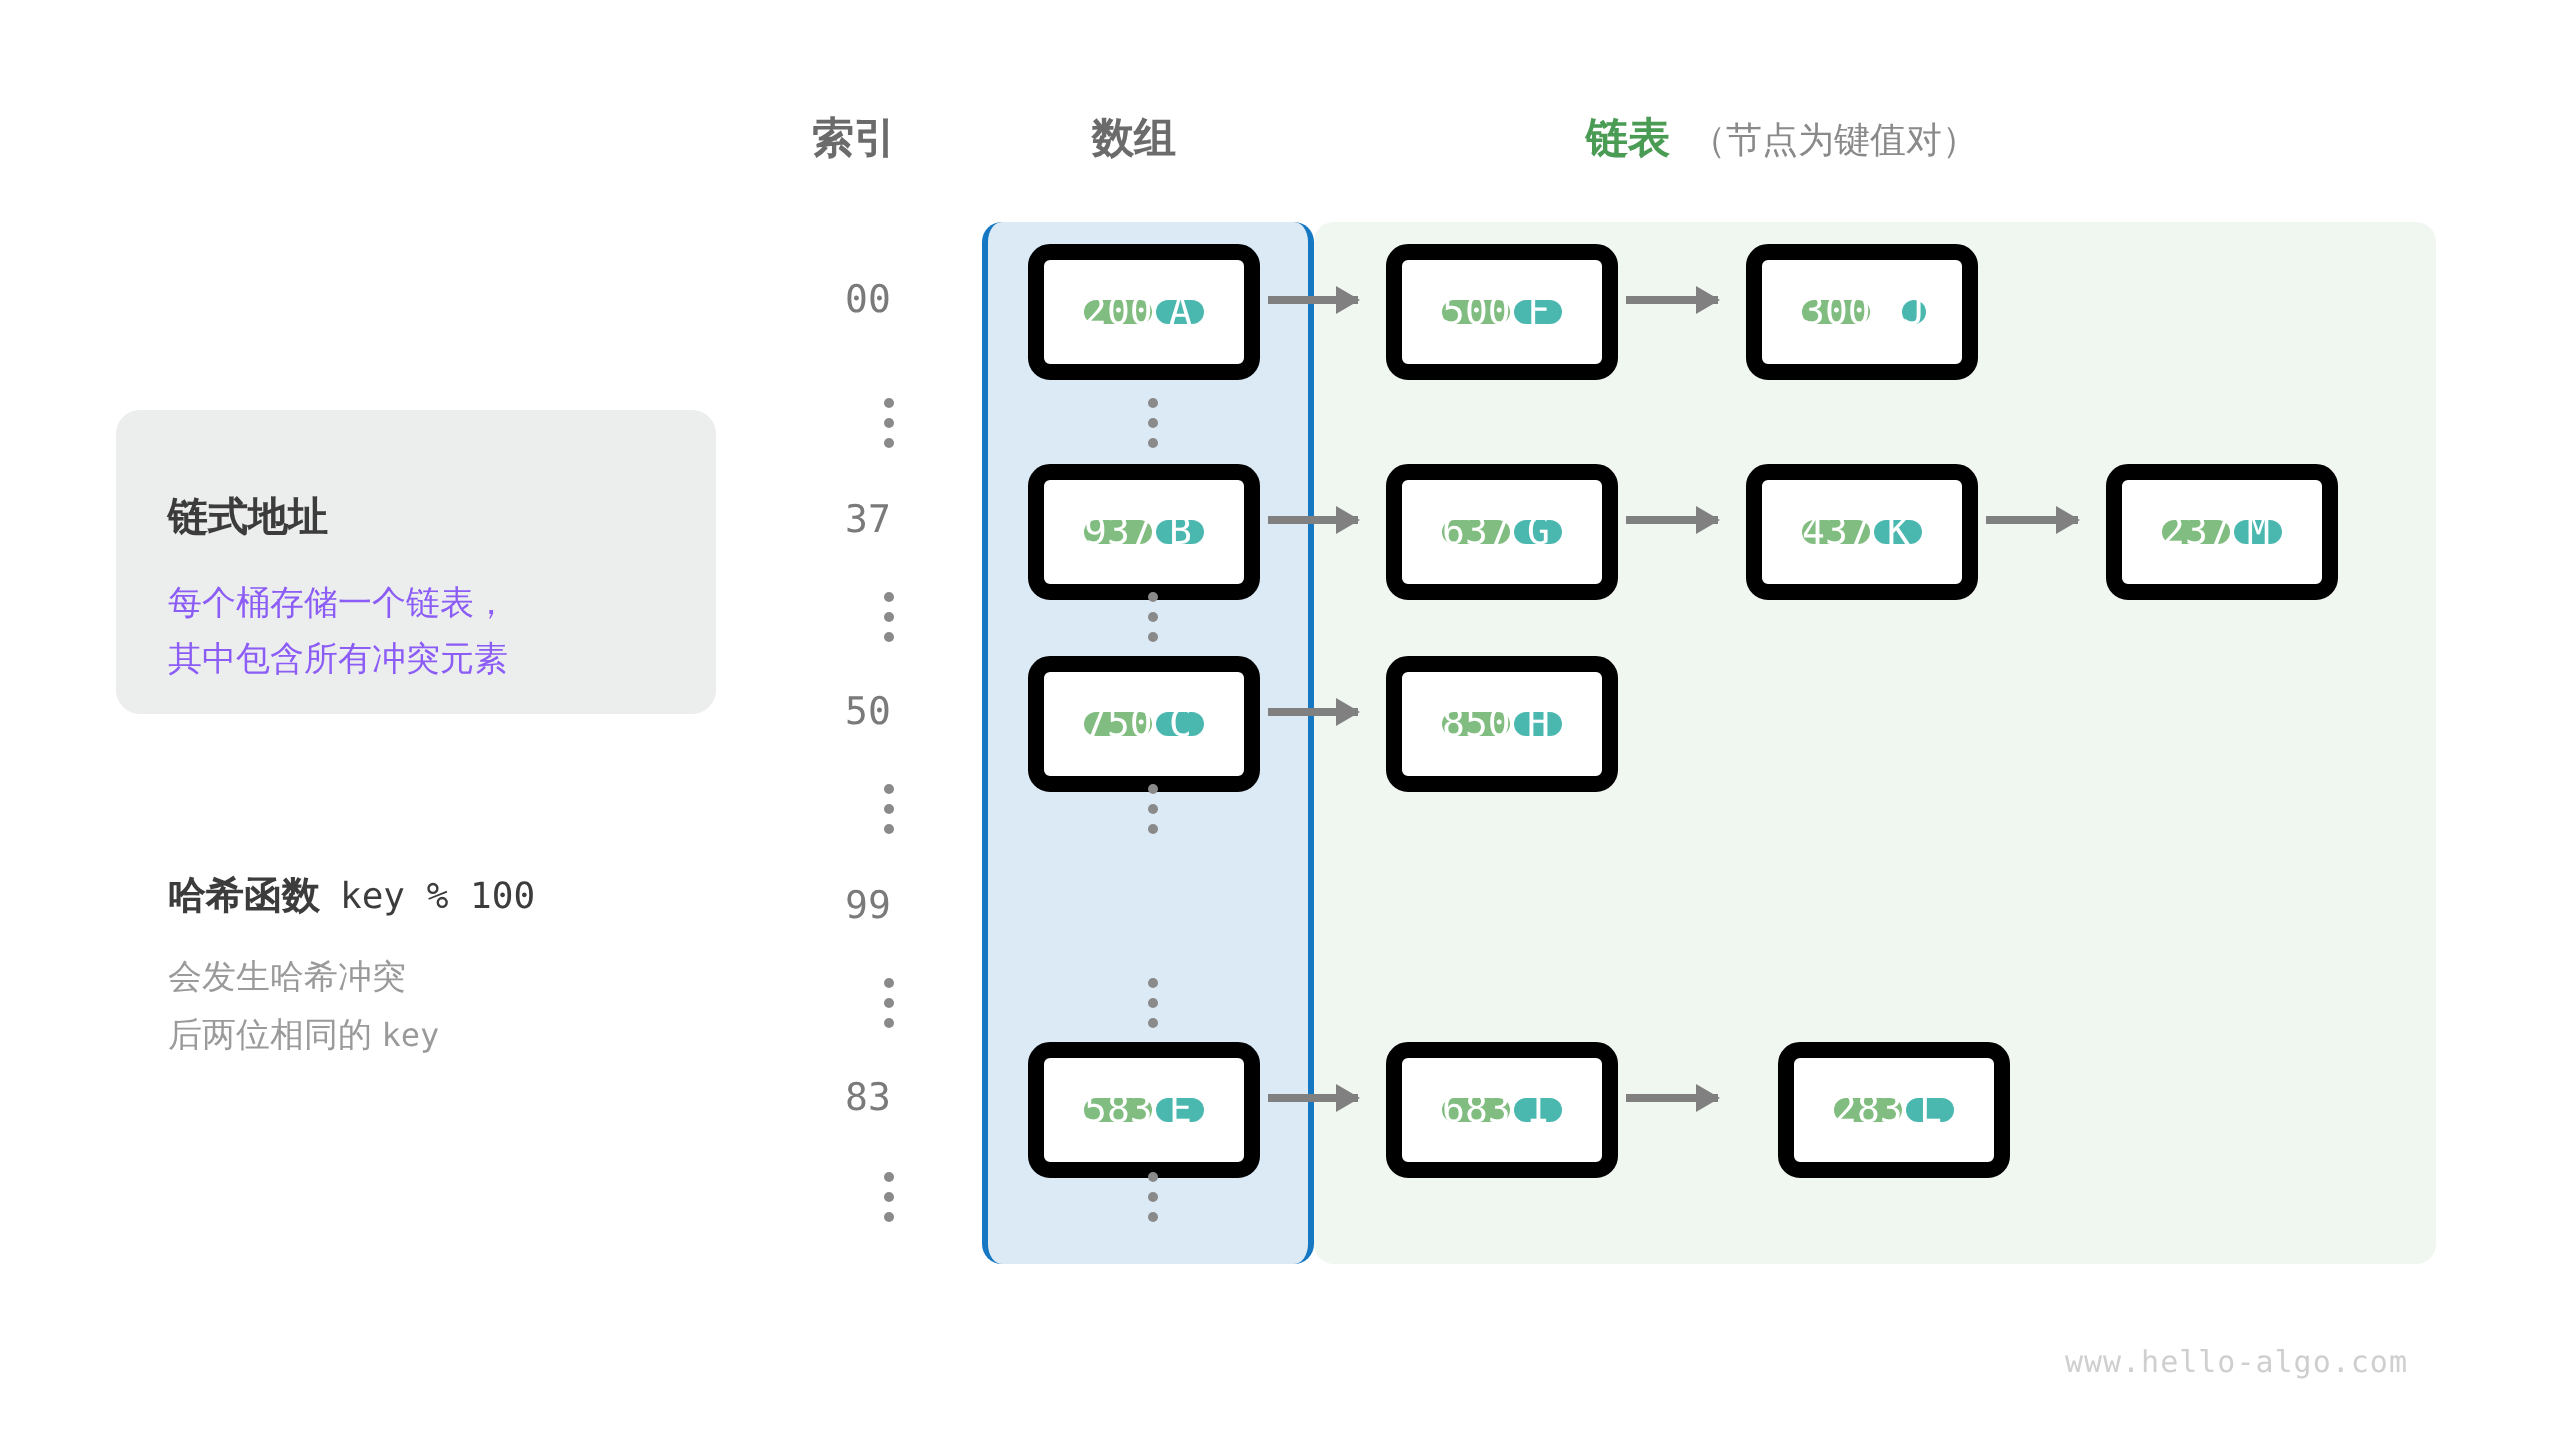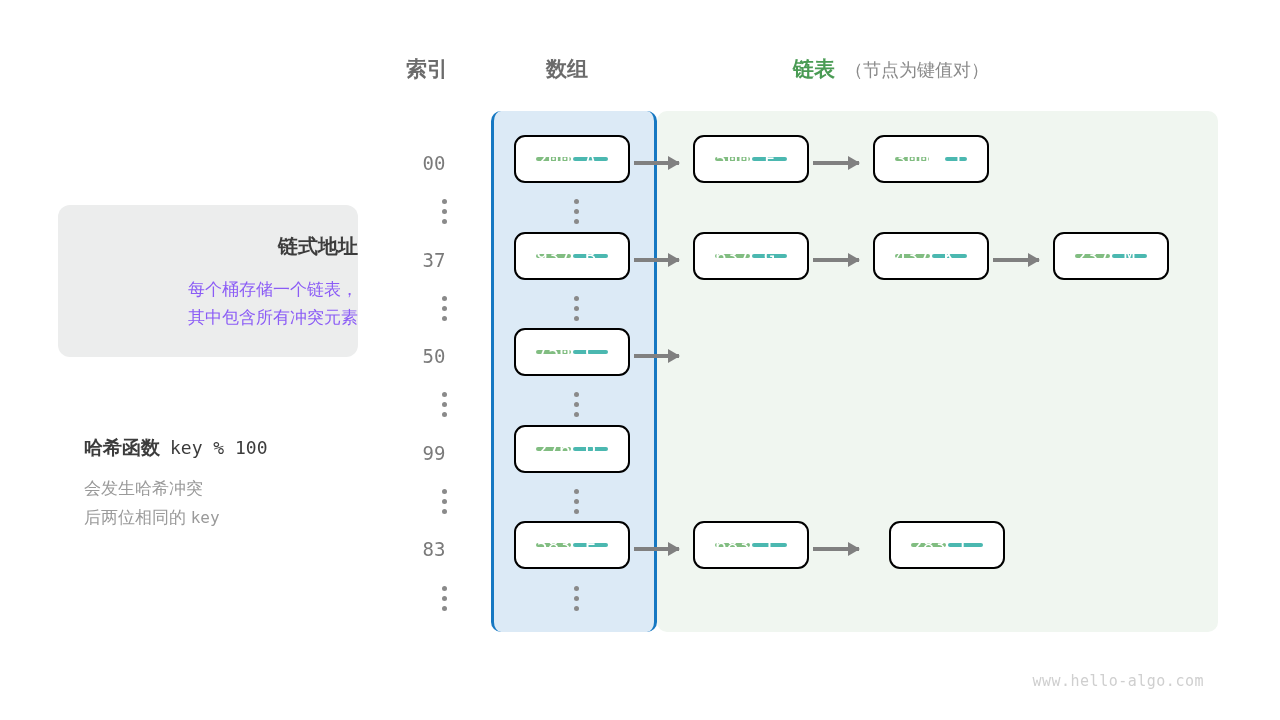--- a/index.html
+++ b/index.html
@@ -36,22 +36,21 @@
   
   #info-card {
     position: absolute;
     left: 58px;
     top: 205px;
     width: 300px;
     height: 152px;
     background: #eceded;
     border-radius: 12px;
     box-sizing: border-box;
-    padding: 28px 0 0 26px;
-    text-align: right;
+    padding: 40px 0 0 26px;
   }
   #info-card .title {
     font-size: 20px;
     font-weight: bold;
     color: #3c3c3c;
     margin-bottom: 16px;
   }
   #info-card .line {
     font-size: 17px;
     color: #8b5cf6;
@@ -122,24 +121,24 @@
     line-height: 56px;
     font-family: "DejaVu Sans Mono", "Liberation Mono", monospace;
     font-size: 19px;
     color: #7a7a7a;
   }
 
   
   .node {
     position: absolute;
     top: 0;
-    height: 48px;
+    height: 68px;
     width: 116px;
     box-sizing: border-box;
-    border: 2px solid #000000;
+    border: 8px solid #000000;
     border-radius: 11px;
     background: #ffffff;
     display: flex;
     padding: 20px;
     gap: 2px;
   }
   .node .key, .node .val {
     flex: 1;
     border-radius: 8px;
     display: flex;
@@ -215,21 +214,21 @@
   <div class="hn-body">
     <div class="hn-line">会发生哈希冲突</div>
     <div class="hn-line"><span>后两位相同的</span> <span class="mono-inline">key</span></div>
   </div>
 </div>
 
 <div id="list-panel"></div>
 <div id="array-panel"></div>
 
 <div id="rows-layer">
-    <div class="row" style="top: 135px;">
+    <div class="row" style="top: 122px;">
       <div class="idx">00</div>
       <div class="node" style="left: 514px; top: 0px;">
         <div class="key">200</div>
         <div class="val">A</div>
       </div>
       <div class="arrow" style="left: 634px; width: 45px;"></div>
       <div class="node" style="left: 693px; top: 0px;">
         <div class="key">500</div>
         <div class="val">F</div>
       </div>
@@ -261,27 +260,27 @@
         <div class="val">M</div>
       </div>
     </div>
     <div class="row" style="top: 328px;">
       <div class="idx">50</div>
       <div class="node" style="left: 514px; top: 0px;">
         <div class="key">750</div>
         <div class="val">C</div>
       </div>
       <div class="arrow" style="left: 634px; width: 45px;"></div>
+      <div class="node" style="left: 693px; top: 0px;">
+        <div class="key">850</div>
+        <div class="val">H</div>
+      </div>
     </div>
     <div class="row" style="top: 425px;">
       <div class="idx">99</div>
-      <div class="node" style="left: 514px; top: 0px;">
-        <div class="key">276</div>
-        <div class="val">D</div>
-      </div>
     </div>
     <div class="row" style="top: 521px;">
       <div class="idx">83</div>
       <div class="node" style="left: 514px; top: 0px;">
         <div class="key">583</div>
         <div class="val">E</div>
       </div>
       <div class="arrow" style="left: 634px; width: 45px;"></div>
       <div class="node" style="left: 693px; top: 0px;">
         <div class="key">683</div>

